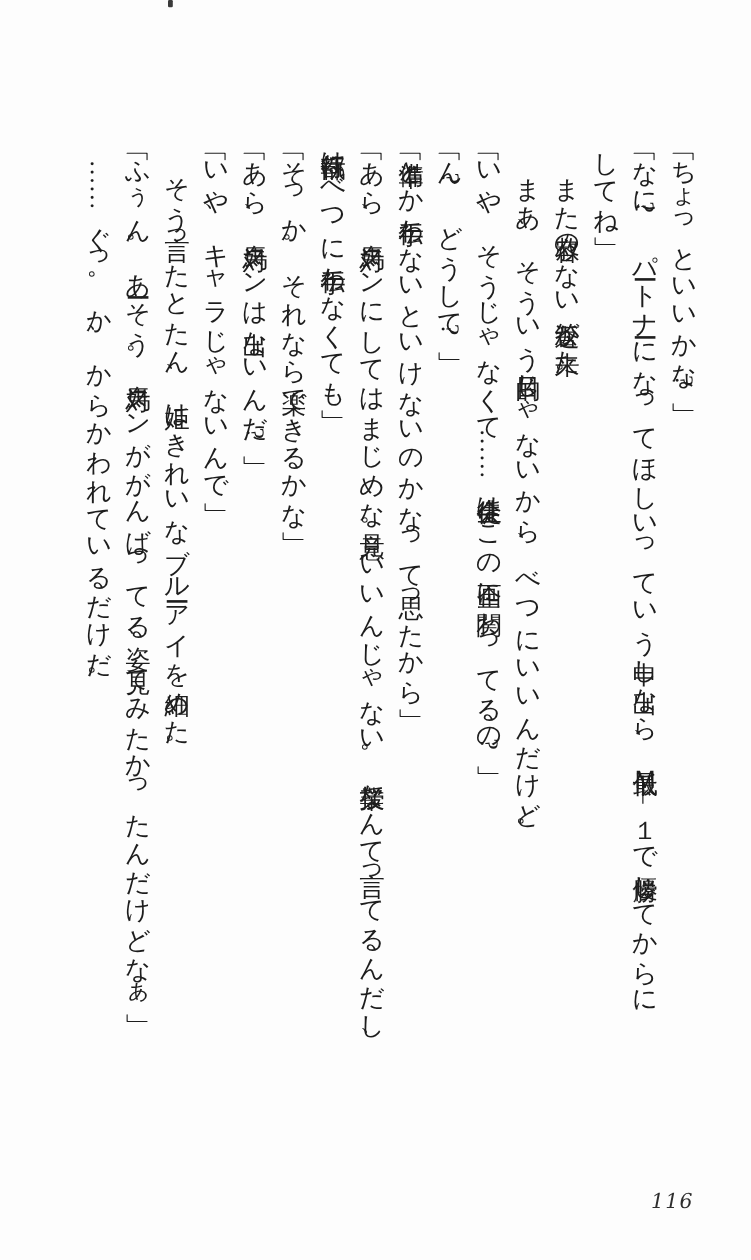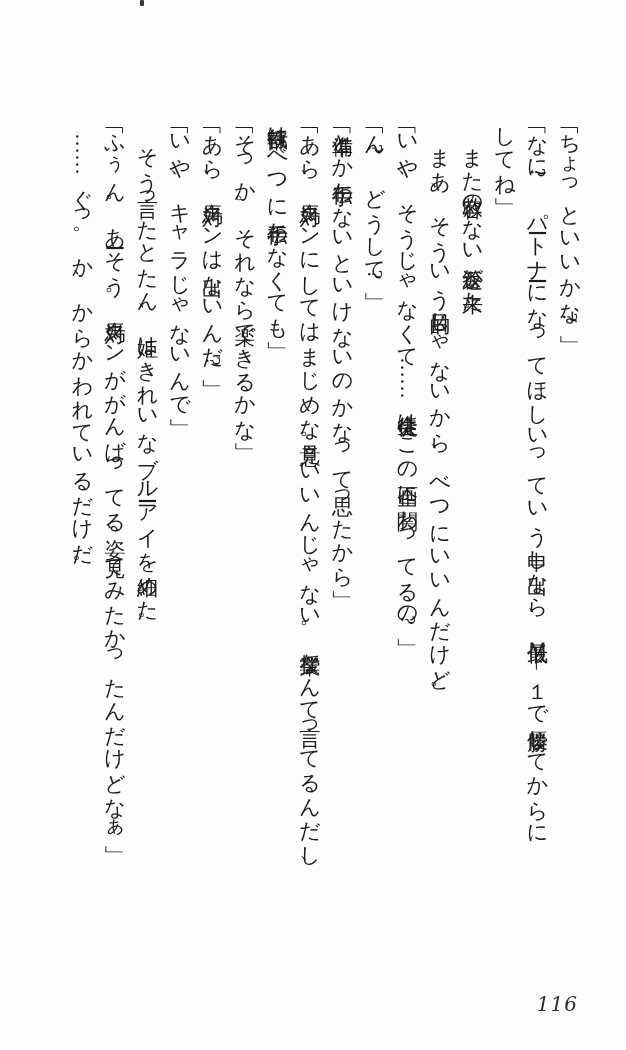--- a/index.html
+++ b/index.html
@@ -35,21 +35,21 @@
   }
   .line.dialog { text-indent: 8px; }   
   .line.indent { text-indent: 21px; }  
   .line.cont   { text-indent: 0; }     
   .page-number {
     position: absolute;
     top: 992px;
     right: 48px;
     font-family: "DejaVu Serif", "Liberation Serif", serif;
     font-style: italic;
-    font-size: 20px;
+    font-size: 17px;
     color: #2e2e2e;
     letter-spacing: 1px;
   }
   .speck {
     position: absolute;
     left: 140px;
     top: 0;
     width: 4px;
     height: 6px;
     background: #3a3a3a;

